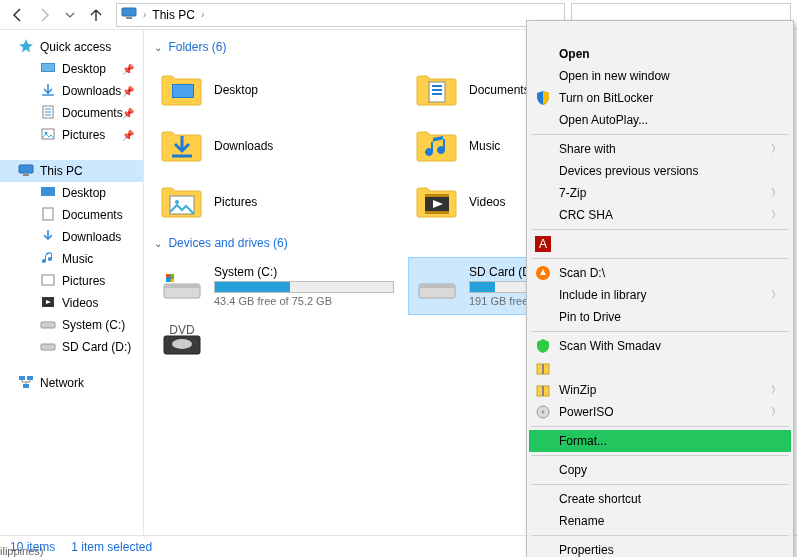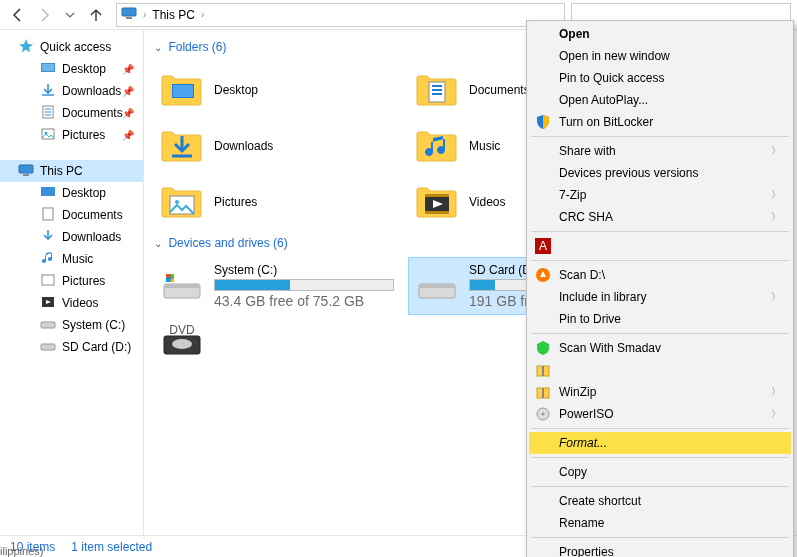--- a/index.html
+++ b/index.html
@@ -30,33 +30,33 @@
 .section-hd { display: flex; align-items: center; gap: 6px; color: #1a6fd8; margin: 6px 0 8px 0; }
 .section-hd .chev { color: #555; font-size: 10px; }
 
 
 .folder-row { display: flex; flex-wrap: wrap; gap: 0; }
 .folder-item { width: 255px; height: 56px; display: flex; align-items: center; gap: 10px; padding: 4px 6px; }
 .folder-item.selected { background: #cce8ff; outline: 1px solid #99d1ff; }
 .folder-icon { width: 44px; height: 40px; display: flex; align-items: center; justify-content: flex-end; }
 .folder-text { flex: 1; }
 .folder-name { color: #000; }
-.folder-sub { color: #6d6d6d; font-size: 14px; margin-top: 2px; }
+.folder-sub { color: #6d6d6d; font-size: 11px; margin-top: 2px; }
 .capacity-bar { width: 180px; height: 12px; border: 1px solid #bcbcbc; background: #ededed; margin: 2px 0; }
 .capacity-fill { height: 100%; background: #26a0da; }
 
 
 .statusbar { position: absolute; bottom: 0; left: 0; right: 0; height: 22px; border-top: 1px solid #e5e5e5; display: flex; align-items: center; padding: 0 10px; gap: 16px; color: #1a6fd8; font-size: 12px; }
 .statusbar .corner { position: absolute; left: 0; bottom: 0; color: #666; font-size: 11px; }
 
 
 .ctx { position: absolute; right: 3px; top: 20px; width: 268px; background: #f2f2f2; border: 1px solid #bfbfbf; box-shadow: 3px 3px 6px rgba(0,0,0,0.25); padding: 2px; z-index: 100; }
 .ctx-item { height: 22px; display: flex; align-items: center; padding: 0 28px 0 30px; position: relative; }
-.ctx-item:hover, .ctx-item.hover { background: #fde047; font-style: italic; }
-.ctx-item.bold { font-weight: bold; }
+.ctx-item:hover, .ctx-item.hover { background: #22c55e; }
+.ctx-item.bold { font-weight: bold; margin-top: 20px; }
 .ctx-item .arrow { position: absolute; right: 10px; color: #555; font-size: 10px; }
 .ctx-item .cicon { position: absolute; left: 6px; width: 16px; height: 16px; display: flex; align-items: center; justify-content: center; }
 .ctx-sep { height: 1px; background: #d0d0d0; margin: 3px 2px; }
 
 
 .icon16 { width: 16px; height: 16px; display: inline-block; }
 </style>
 </head>
 <body>
 
@@ -195,20 +195,31 @@
           <span class="sb-label">System (C:)</span>
         </div>
       <div class="sb-item indent">
           <span><svg class="icon16" viewBox="0 0 16 16">
               <rect x="1" y="6" width="14" height="6" rx="1" fill="#d0d0d0" stroke="#999"></rect>
             </svg></span>
           <span class="sb-label">SD Card (D:)</span>
         </div>
     </div>
 
+    <div class="sb-group">
+      <div class="sb-item">
+        <span><svg class="icon16" viewBox="0 0 16 16">
+              <rect x="1" y="2" width="6" height="4" fill="#3b8fd9"></rect>
+              <rect x="9" y="2" width="6" height="4" fill="#3b8fd9"></rect>
+              <rect x="5" y="10" width="6" height="4" fill="#3b8fd9"></rect>
+              <path d="M4 6v2h8V6M8 8v2" stroke="#888" fill="none"></path>
+            </svg></span>
+        <span class="sb-label">Network</span>
+      </div>
+    </div>
   </div>
 
   <div class="content">
     <div class="section-hd">
       <span class="chev">⌄</span>
       <span>Folders (6)</span>
     </div>
     <div class="folder-row" id="folders-row">
         <div class="folder-item">
           <div class="folder-icon">
@@ -347,34 +358,31 @@
 </div>
 
 <div class="ctx" id="ctx">
     <div class="ctx-item bold">
       <span>Open</span>
     </div>
     <div class="ctx-item">
       <span>Open in new window</span>
     </div>
     <div class="ctx-item">
-      <span>Pin to Quick access</span>
-    </div>
-    <div class="ctx-item">
-      <span>Open AutoPlay...</span>
-    </div>
-    <div class="ctx-item">
       <span class="cicon">
         <svg width="16" height="16" viewBox="0 0 16 16">
           <path d="M8 1l6 2v4c0 4-3 7-6 8-3-1-6-4-6-8V3z" fill="#1e7bd6"></path>
           <path d="M8 1l6 2v4c0 4-3 7-6 8V1z" fill="#ffb900"></path>
         </svg>
       </span>
       <span>Turn on BitLocker</span>
     </div>
+    <div class="ctx-item">
+      <span>Open AutoPlay...</span>
+    </div>
     <div class="ctx-sep"></div>
     <div class="ctx-item">
       <span>Share with</span>
       <span class="arrow">〉</span>
     </div>
     <div class="ctx-item">
       <span>Devices previous versions</span>
     </div>
     <div class="ctx-item">
       <span>7-Zip</span>

